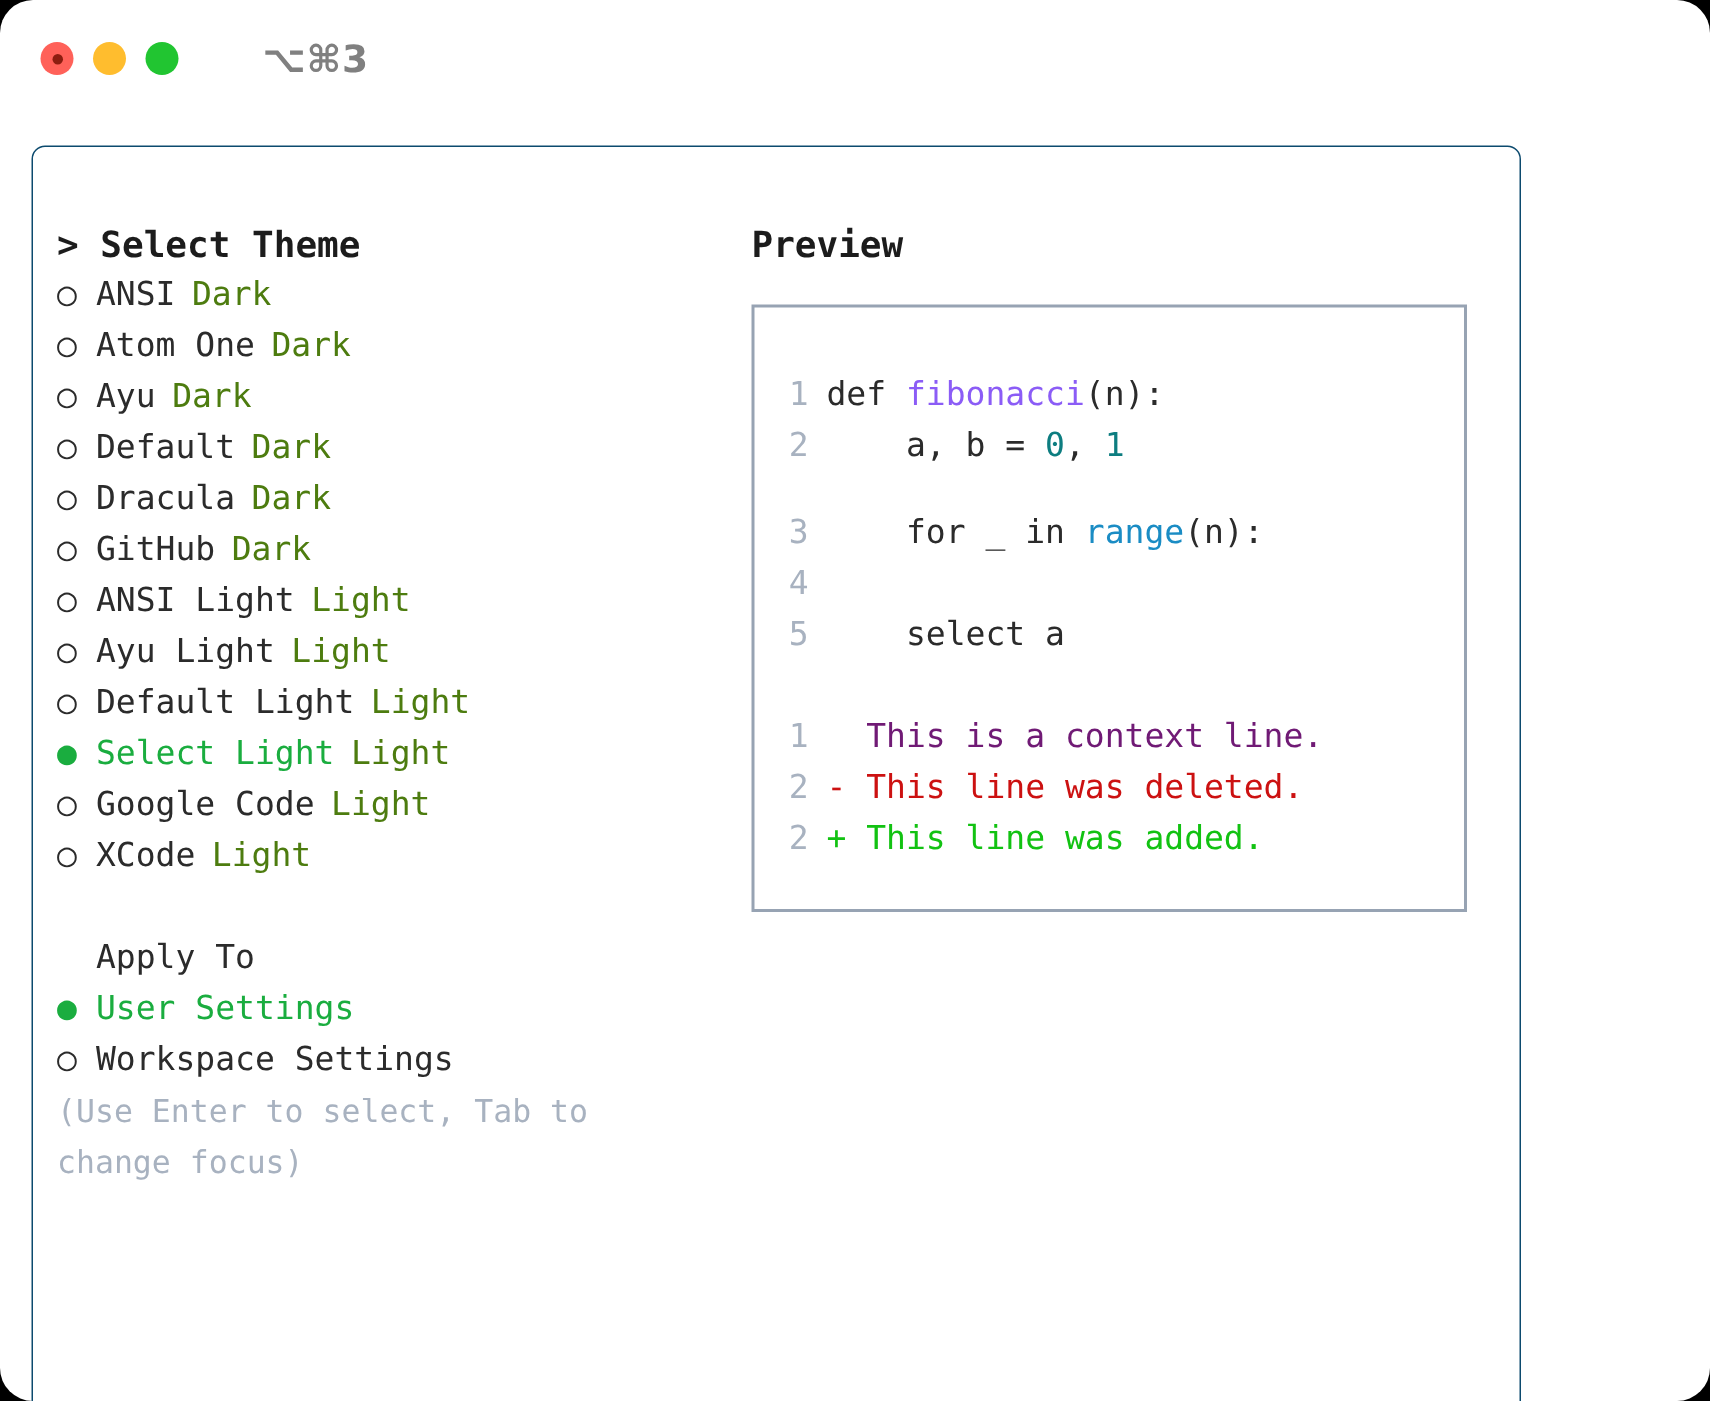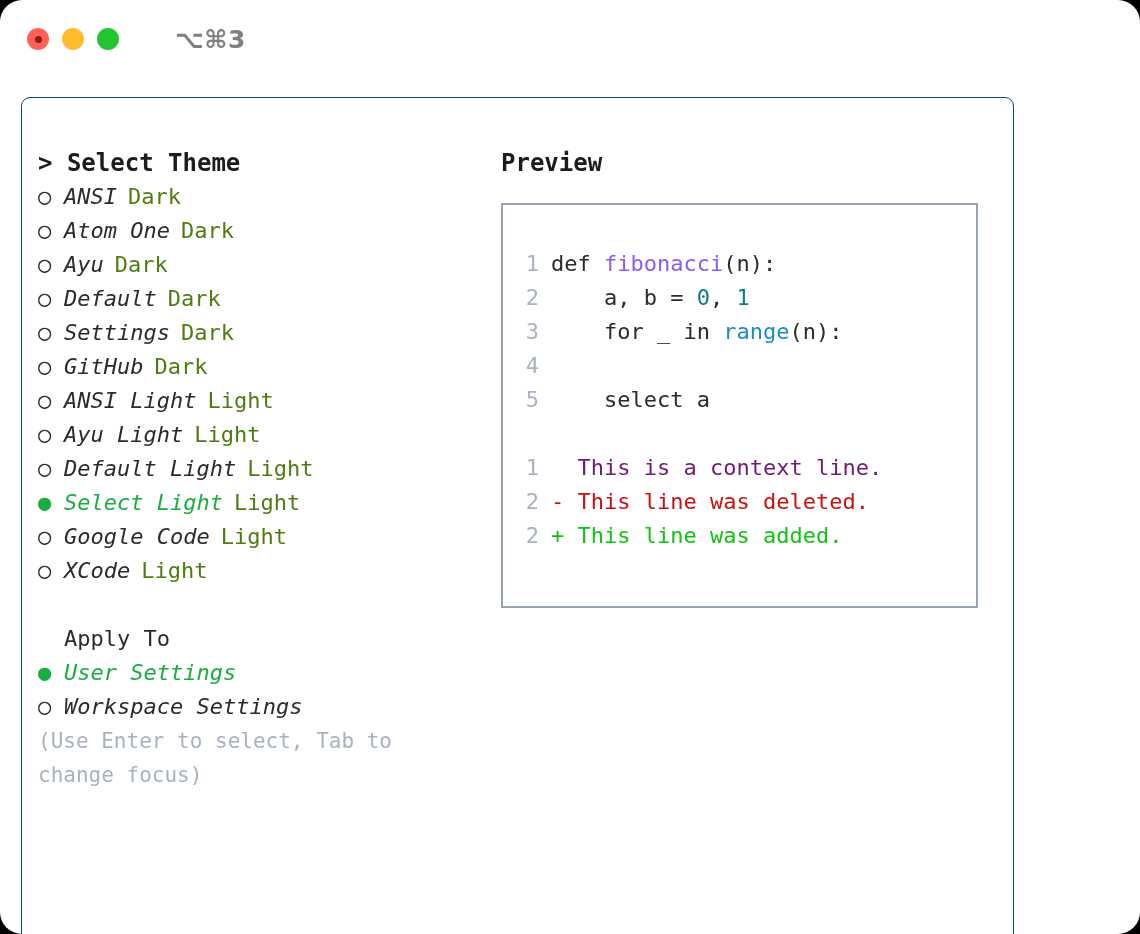--- a/index.html
+++ b/index.html
@@ -126,21 +126,21 @@
   }
   .marker {
     display: inline-block;
     width: 26px;
     flex: 0 0 26px;
     font-size: 22px;
     line-height: 34px;
   }
   .marker-off { color: #2b2b2b; }
   .marker-on  { color: #1aad3f; }
-  .opt-label  { color: #2b2b2b; font-style: italic; }
+  .opt-label  { color: #2b2b2b; }
   .opt.selected .opt-label { color: #1aad3f; }
   .opt-tag {
     color: #4d7c0f;
     margin-left: 11px;
   }
 
   .spacer-block { height: 34px; }
 
   .apply-head {
     font-size: 22px;
@@ -192,21 +192,21 @@
     display: inline-block;
     width: 22px;
     flex: 0 0 22px;
     text-align: right;
     color: #a8b2c0;
     margin-right: 12px;
   }
   .code-text { color: #2b2b2b; }
   .tok-fn    { color: #8b5cf6; }
   .tok-num   { color: #0d7d80; }
-  .tok-builtin { color: #1a8cc4; }
+  .tok-builtin { color: #1a8cc4; margin-top: 24px; }
   .gap-line { height: 34px; }
 
   .diff-ctx { color: #701a75; }
   .diff-del { color: #cc1111; }
   .diff-add { color: #12c212; }
 </style>
 </head>
 <body>
 
 <div class="window">
@@ -243,21 +243,21 @@
             <span class="opt-label">Ayu</span>
             <span class="opt-tag">Dark</span>
           </li>
           <li class="opt">
             <span class="marker marker-off">○</span>
             <span class="opt-label">Default</span>
             <span class="opt-tag">Dark</span>
           </li>
           <li class="opt">
             <span class="marker marker-off">○</span>
-            <span class="opt-label">Settings</span>
+            <span class="opt-label">Dracula</span>
             <span class="opt-tag">Dark</span>
           </li>
           <li class="opt">
             <span class="marker marker-off">○</span>
             <span class="opt-label">GitHub</span>
             <span class="opt-tag">Dark</span>
           </li>
           <li class="opt">
             <span class="marker marker-off">○</span>
             <span class="opt-label">ANSI Light</span>

